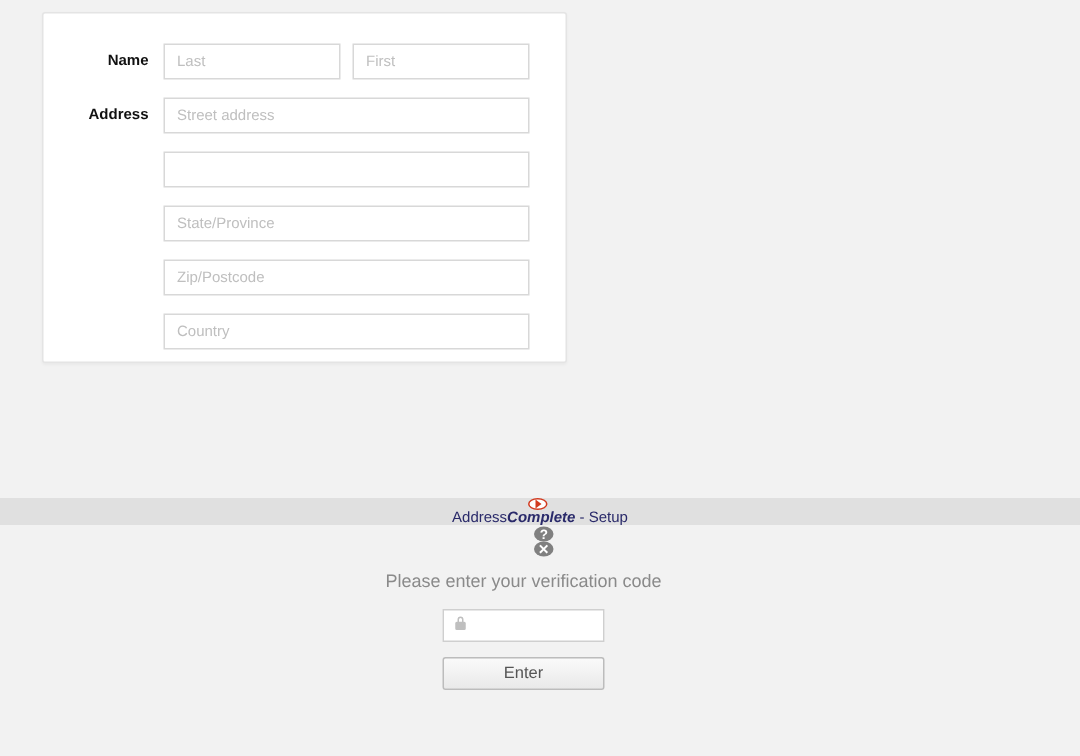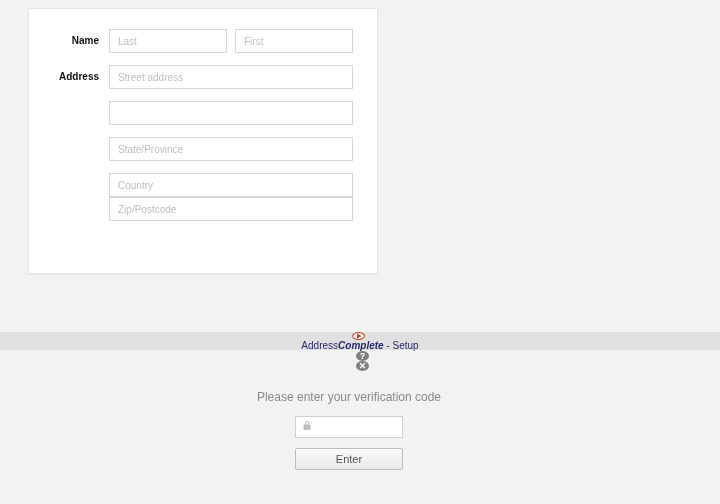--- a/index.html
+++ b/index.html
@@ -15,21 +15,21 @@
     box-shadow: 0 1px 2px rgba(0,0,0,0.04);
   }
   .card-header {
     background: #35b4cf;
     color: #fff;
     font-size: 11px;
     font-weight: bold;
     padding: 12px 14px;
     text-shadow: 0 1px 0 rgba(0,0,0,0.15);
   }
-  .card-body { padding: 20px 24px 40px 24px; }
+  .card-body { padding: 20px 24px 8px 24px; }
 
   .row { display: flex; margin-bottom: 12px; }
   .row .lab {
     width: 56px;
     text-align: right;
     font-size: 10px;
     font-weight: bold;
     color: #111;
     padding-right: 10px;
     padding-top: 6px;
@@ -84,21 +84,21 @@
     background: #808080; color: #fff;
     display: flex; align-items: center; justify-content: center;
     font-size: 9px; font-weight: bold;
     margin-left: 5px;
     cursor: pointer;
   }
 
   
   .verify {
     position: absolute;
-    left: 0; top: 350px;
+    left: 0; top: 340px;
     width: 698px;
     text-align: center;
   }
   .verify .prompt {
     font-size: 12px;
     color: #8a8a8a;
     margin: 40px 0 12px 0;
   }
   .verify .codewrap {
     width: 108px;
@@ -157,31 +157,31 @@
     </div>
 
 
     <div class="row noshift">
       <div class="lab">.</div>
       <div class="fields">
         <input type="text" class="field" placeholder="State/Province" style="">
       </div>
     </div>
 
+    <div class="row noshift">
+      <div class="lab">.</div>
+      <div class="fields">
+        <input type="text" class="field" placeholder="Zip/Postcode" style="">
+      </div>
+    </div>
+
     <div class="row noshift" style="margin-bottom:0">
       <div class="lab">.</div>
       <div class="fields">
         <input type="text" class="field" placeholder="Country" style="">
-      </div>
-    </div>
-
-    <div class="row noshift">
-      <div class="lab">.</div>
-      <div class="fields">
-        <input type="text" class="field" placeholder="Zip/Postcode" style="">
       </div>
     </div>
 
   </div>
 </div>
 
 <div class="toolbar">
   <span class="logo-circ">
       <span class="logo-arrow"></span>
     </span>

